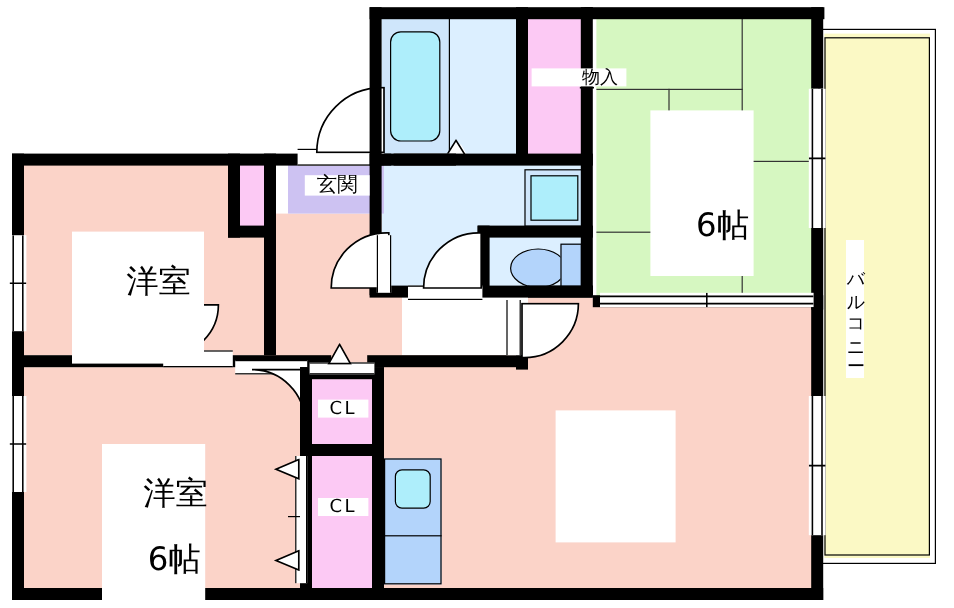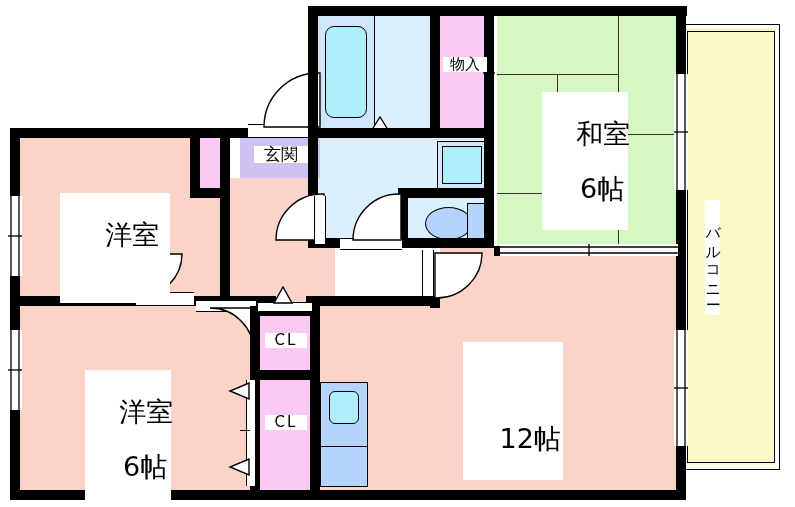--- a/index.html
+++ b/index.html
@@ -224,32 +224,31 @@
   <div class="lbl lbl-big" style="left:60px;top:193px;width:110px;">
     <span>洋室</span><br>
   </div>
 
   <div class="lbl lbl-big" style="left:85px;top:370px;width:86px;">
     <span>洋室</span><br>
     <span>6帖</span>
   </div>
 
   <div class="lbl lbl-big" style="left:542px;top:92px;width:86px;">
-    <span>和室</span><br>
+    <br>
     <span>6帖</span>
   </div>
 
   <div class="lbl lbl-big" style="left:463px;top:342px;width:100px;">
     <br>
-    <span>12帖</span>
   </div>
 
   <div class="lbl lbl-mid" style="left:254px;top:146px;width:54px;">玄関</div>
 
-  <div class="lbl lbl-sm" style="left:443px;top:57px;width:44px;">物入</div>
+  <div class="lbl lbl-sm" style="left:443px;top:57px;width:44px;padding-left:35px;">物入</div>
 
   <div class="lbl lbl-cl" style="left:265px;top:333px;width:42px;">CL</div>
 
   <div class="lbl lbl-cl" style="left:265px;top:415px;width:42px;">CL</div>
 
   <div class="lbl lbl-vert" style="left:705px;top:200px;height:115px;">バルコニー</div>
 
 </div>
 
 </body></html>

